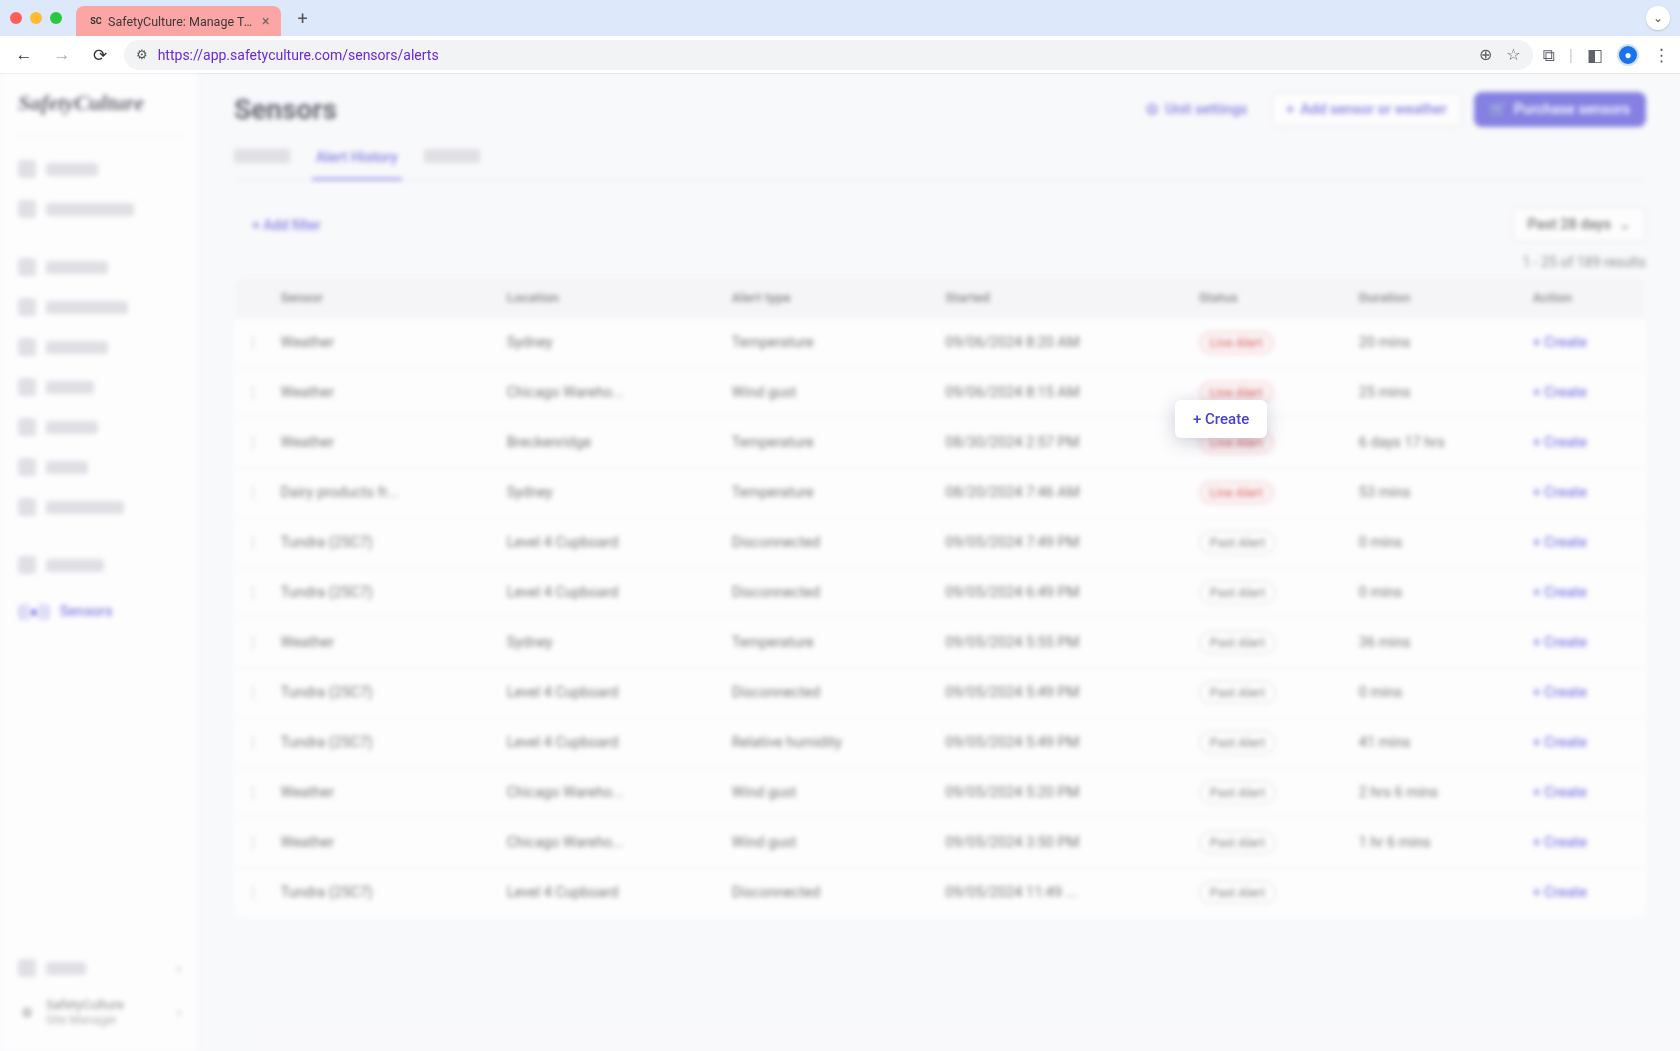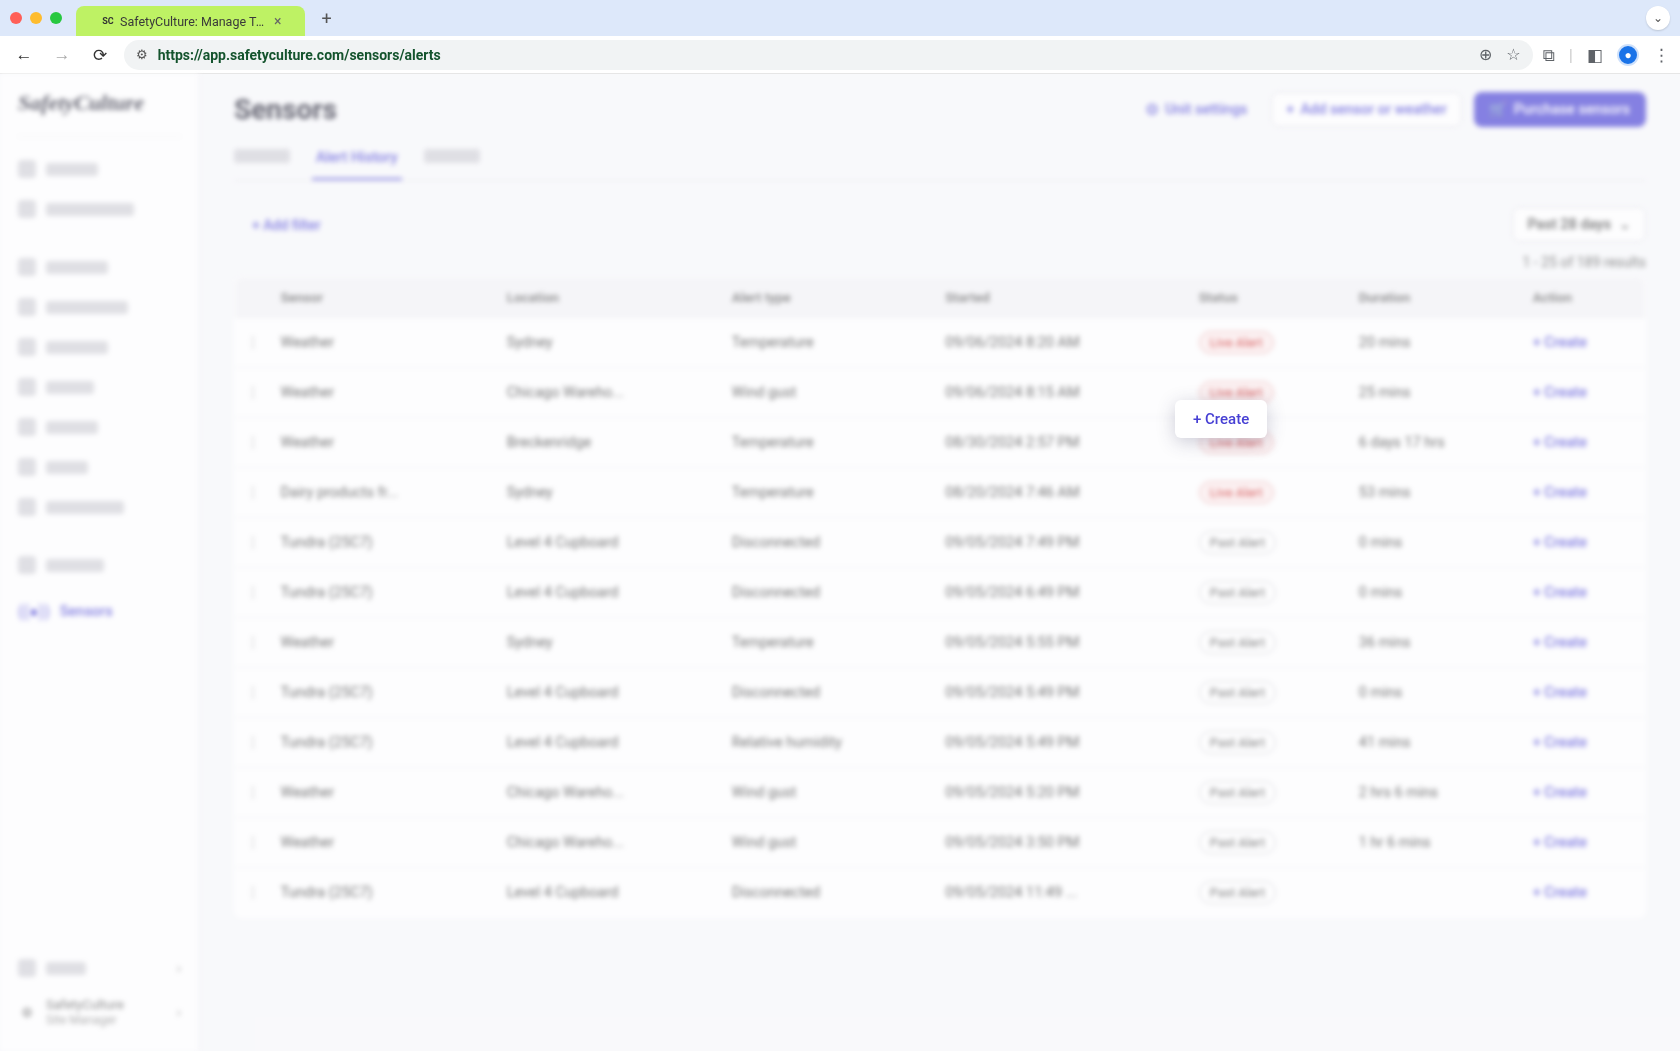--- a/index.html
+++ b/index.html
@@ -5,32 +5,32 @@
   * { margin: 0; padding: 0; box-sizing: border-box; font-family: -apple-system, BlinkMacSystemFont, "Segoe UI", Roboto, sans-serif; }
   body { width: 1680px; height: 1051px; overflow: hidden; background: #dde8fa; }
 
   
   .browser-top { height: 36px; background: #dde8fa; display: flex; align-items: center; padding: 0 10px; border-radius: 12px 12px 0 0; }
   .traffic-lights { display: flex; gap: 8px; margin-right: 14px; }
   .tl { width: 12px; height: 12px; border-radius: 50%; }
   .tl-red { background: #ff5f57; }
   .tl-yellow { background: #febc2e; }
   .tl-green { background: #28c840; }
-  .tab { background: #bef264; height: 30px; border-radius: 8px 8px 0 0; display: flex; align-items: center; padding: 0 24px; gap: 4px; position: relative; top: 3px; }
+  .tab { background: #fca5a5; height: 30px; border-radius: 8px 8px 0 0; display: flex; align-items: center; padding: 0 12px; gap: 4px; position: relative; top: 3px; }
   .tab-favicon { width: 16px; height: 16px; display:flex; align-items:center; justify-content:center; font-size:9px; font-weight:700; color:#333; }
   .tab-title { font-size: 12.5px; color: #3a3a3a; max-width: 150px; overflow: hidden; text-overflow: ellipsis; white-space: nowrap; }
   .tab-close { font-size: 14px; color: #666; }
   .new-tab { margin-left: 16px; font-size: 18px; color: #555; }
   .tab-dropdown { margin-left: auto; width:24px; height:24px; border-radius:50%; background:#fff; display:flex; align-items:center; justify-content:center; font-size:12px; color:#555; box-shadow:0 1px 2px rgba(0,0,0,.15); }
 
   .browser-bar { height: 38px; background: #fff; display: flex; align-items: center; padding: 0 10px; gap: 10px; border-bottom:1px solid #e6e6e6; }
   .nav-btn { font-size: 17px; color: #333; width:28px; text-align:center; }
   .nav-btn.dis { color:#aaa; }
   .url-bar { flex: 1; height: 30px; background: #f1f3f4; border-radius: 16px; display: flex; align-items: center; padding: 0 12px; gap: 10px; font-size: 14px; color: #555; }
-  .url-text { color:#14532d;font-weight:bold; }
+  .url-text { color:#6d28d9; }
   .url-icons { margin-left:auto; display:flex; gap:14px; align-items:center; color:#5f6368; font-size:16px; }
   .right-icons { display:flex; gap:14px; align-items:center; color:#5f6368; font-size:17px; }
   .profile-dot { width:22px; height:22px; border-radius:50%; background:#1a73e8; color:#fff; display:flex; align-items:center; justify-content:center; font-size:12px; border:2px solid #cfe1fb; }
 
   
   .app { position: relative; height: 977px; background: #f8f9fb; display: flex; }
 
   
   .dim-overlay { position:absolute; inset:0; background:rgba(250,250,252,0.35); pointer-events:none; z-index:5; }
 

